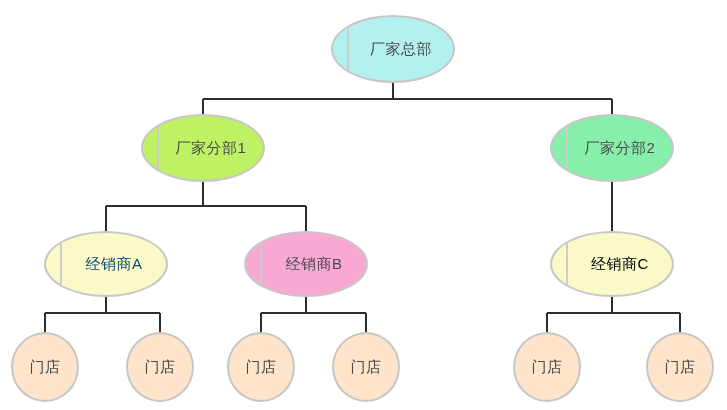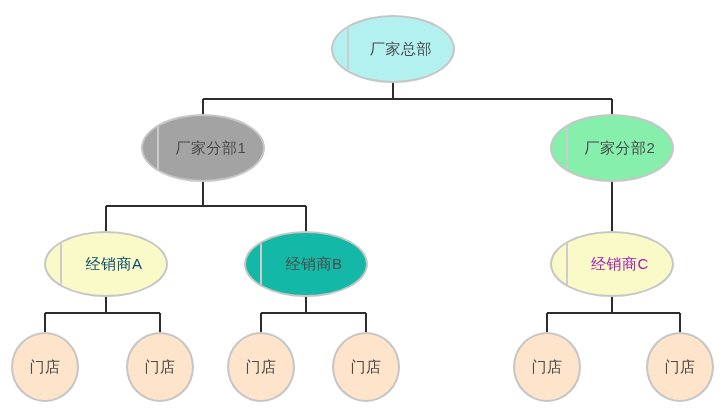--- a/index.html
+++ b/index.html
@@ -63,39 +63,39 @@
       <path d="M 612 182 L 612 231" fill="none" stroke="#2d2d2d" stroke-width="2"></path>
       <path d="M 106 297 L 106 313 M 45 313 L 160 313 M 45 313 L 45 332 M 160 313 L 160 332" fill="none" stroke="#2d2d2d" stroke-width="2"></path>
       <path d="M 306 297 L 306 313 M 261 313 L 366 313 M 261 313 L 261 332 M 366 313 L 366 332" fill="none" stroke="#2d2d2d" stroke-width="2"></path>
       <path d="M 612 297 L 612 313 M 547 313 L 680 313 M 547 313 L 547 332 M 680 313 L 680 332" fill="none" stroke="#2d2d2d" stroke-width="2"></path>
     </svg>
   <div id="node-layer">
       <div class="node has-divider" style="left: 331px; top: 15px; width: 124px; height: 68px; background: rgb(179, 241, 241); border-color: rgb(198, 198, 198);">
         <span class="divider" style="background: rgb(204, 204, 204);"></span>
         <span class="label" style="color: rgb(74, 74, 74);">厂家总部</span>
       </div>
-      <div class="node has-divider" style="left: 141px; top: 114px; width: 124px; height: 68px; background: #a3a3a3; border-color: rgb(198, 198, 198);">
+      <div class="node has-divider" style="left: 141px; top: 114px; width: 124px; height: 68px; background: #bef264; border-color: rgb(198, 198, 198);">
         <span class="divider" style="background: rgb(204, 204, 204);"></span>
         <span class="label" style="color: rgb(74, 74, 74);">厂家分部1</span>
       </div>
       <div class="node has-divider" style="left: 550px; top: 114px; width: 124px; height: 68px; background: #86efac; border-color: rgb(198, 198, 198);">
         <span class="divider" style="background: rgb(204, 204, 204);"></span>
         <span class="label" style="color: rgb(74, 74, 74);">厂家分部2</span>
       </div>
       <div class="node has-divider" style="left: 44px; top: 231px; width: 124px; height: 66px; background: rgb(250, 250, 200); border-color: rgb(198, 198, 198);">
         <span class="divider" style="background: rgb(204, 204, 204);"></span>
         <span class="label" style="color: #0c4a6e;">经销商A</span>
       </div>
-      <div class="node has-divider" style="left: 244px; top: 231px; width: 124px; height: 66px; background: #14b8a6; border-color: rgb(198, 198, 198);">
+      <div class="node has-divider" style="left: 244px; top: 231px; width: 124px; height: 66px; background: #f9a8d4; border-color: rgb(198, 198, 198);">
         <span class="divider" style="background: rgb(204, 204, 204);"></span>
         <span class="label" style="color: rgb(74, 74, 74);">经销商B</span>
       </div>
       <div class="node has-divider" style="left: 550px; top: 231px; width: 124px; height: 66px; background: rgb(250, 250, 200); border-color: rgb(198, 198, 198);">
         <span class="divider" style="background: rgb(204, 204, 204);"></span>
-        <span class="label" style="color: #a21caf;">经销商C</span>
+        <span class="label" style="color: #000000;">经销商C</span>
       </div>
       <div class="node" style="left: 11px; top: 332px; width: 68px; height: 70px; background: rgb(253, 228, 202); border-color: rgb(198, 198, 198);">
         <span class="label" style="color: rgb(74, 74, 74);">门店</span>
       </div>
       <div class="node" style="left: 126px; top: 332px; width: 68px; height: 70px; background: rgb(253, 228, 202); border-color: rgb(198, 198, 198);">
         <span class="label" style="color: rgb(74, 74, 74);">门店</span>
       </div>
       <div class="node" style="left: 227px; top: 332px; width: 68px; height: 70px; background: rgb(253, 228, 202); border-color: rgb(198, 198, 198);">
         <span class="label" style="color: rgb(74, 74, 74);">门店</span>
       </div>

